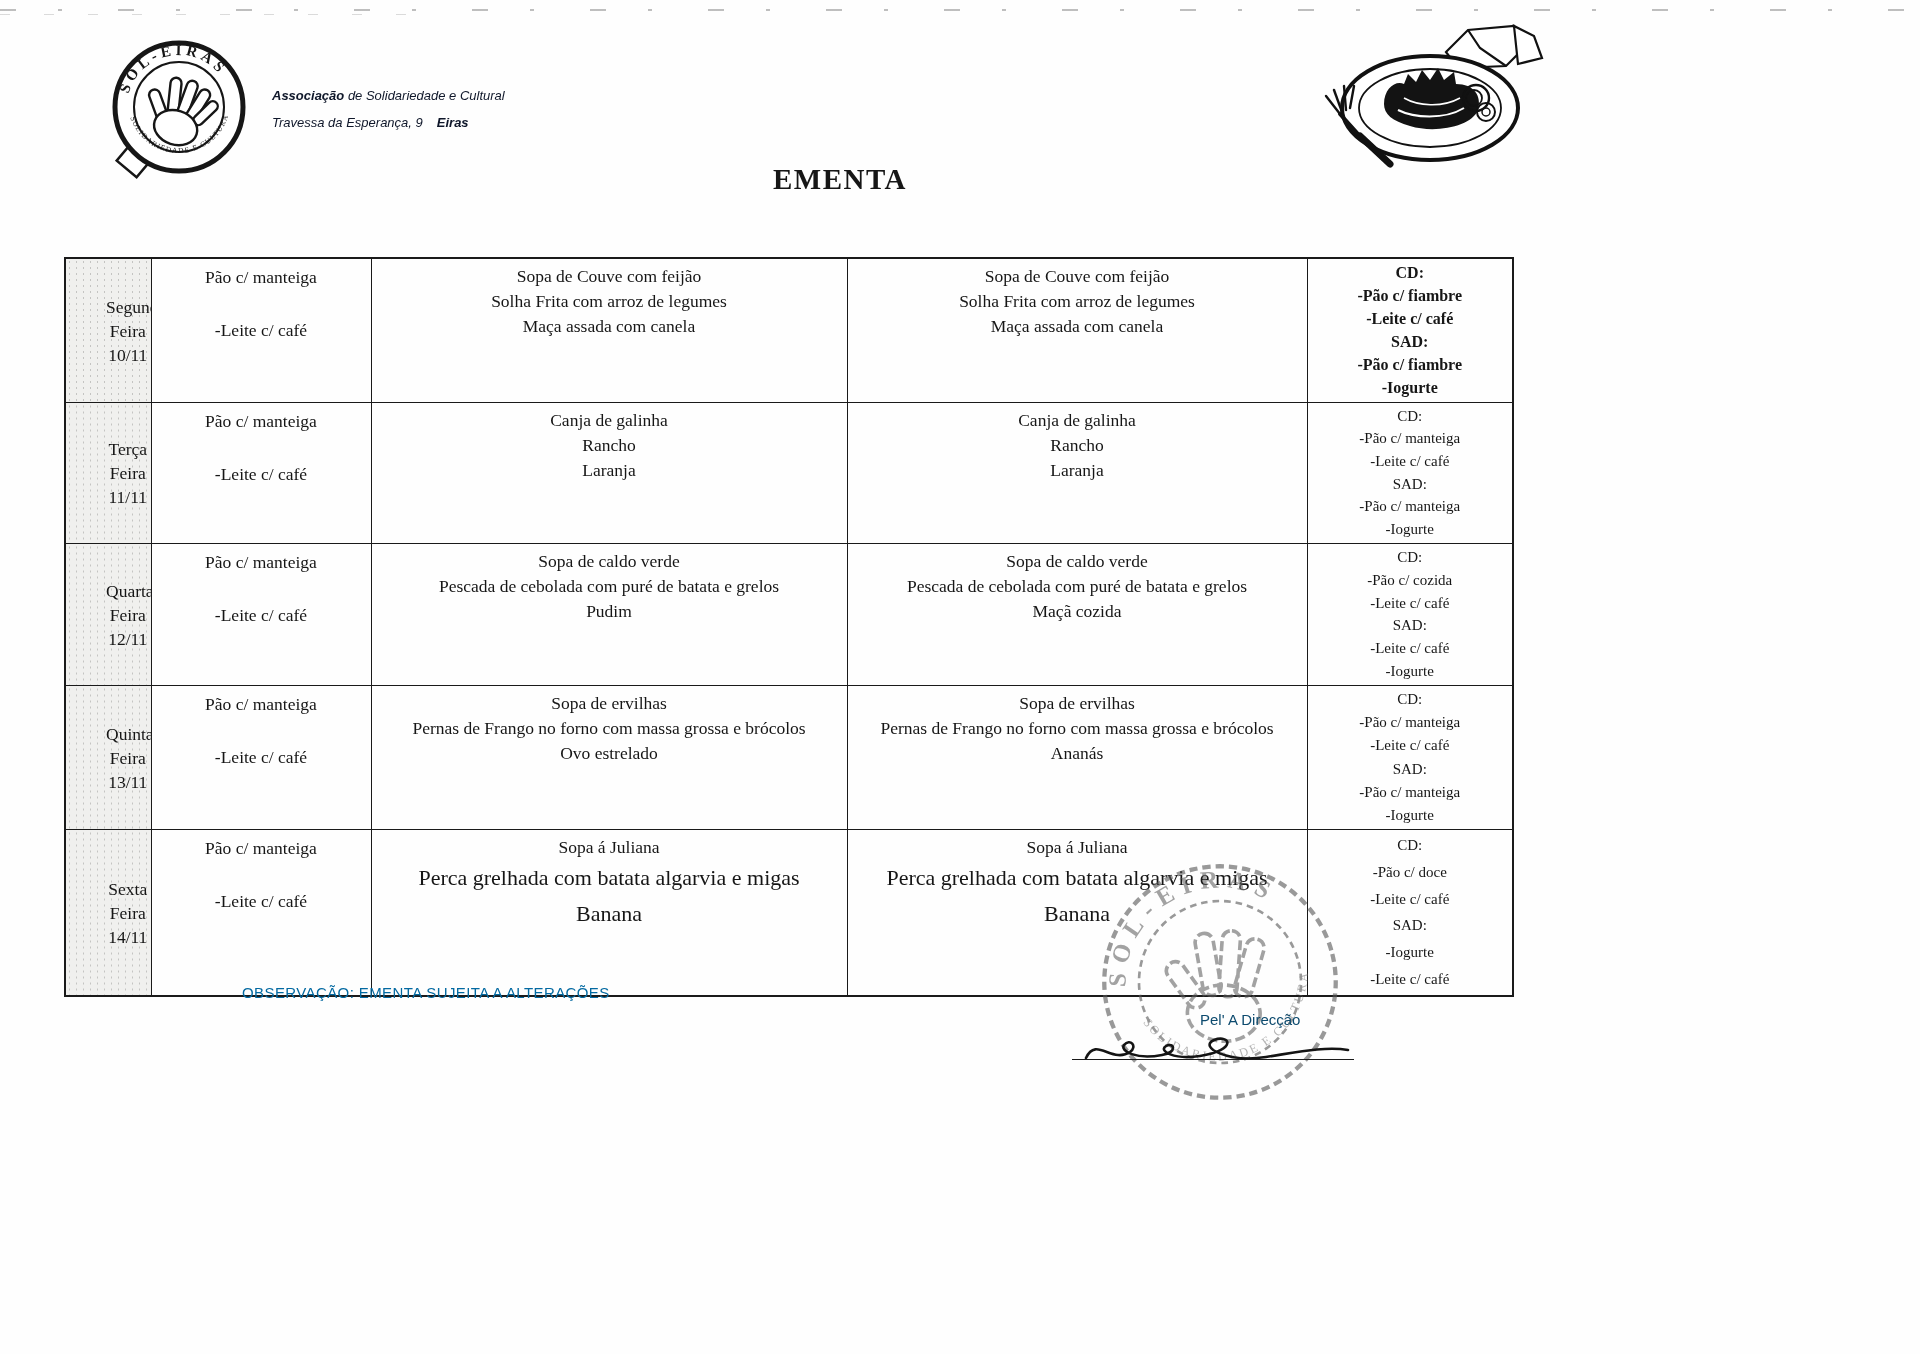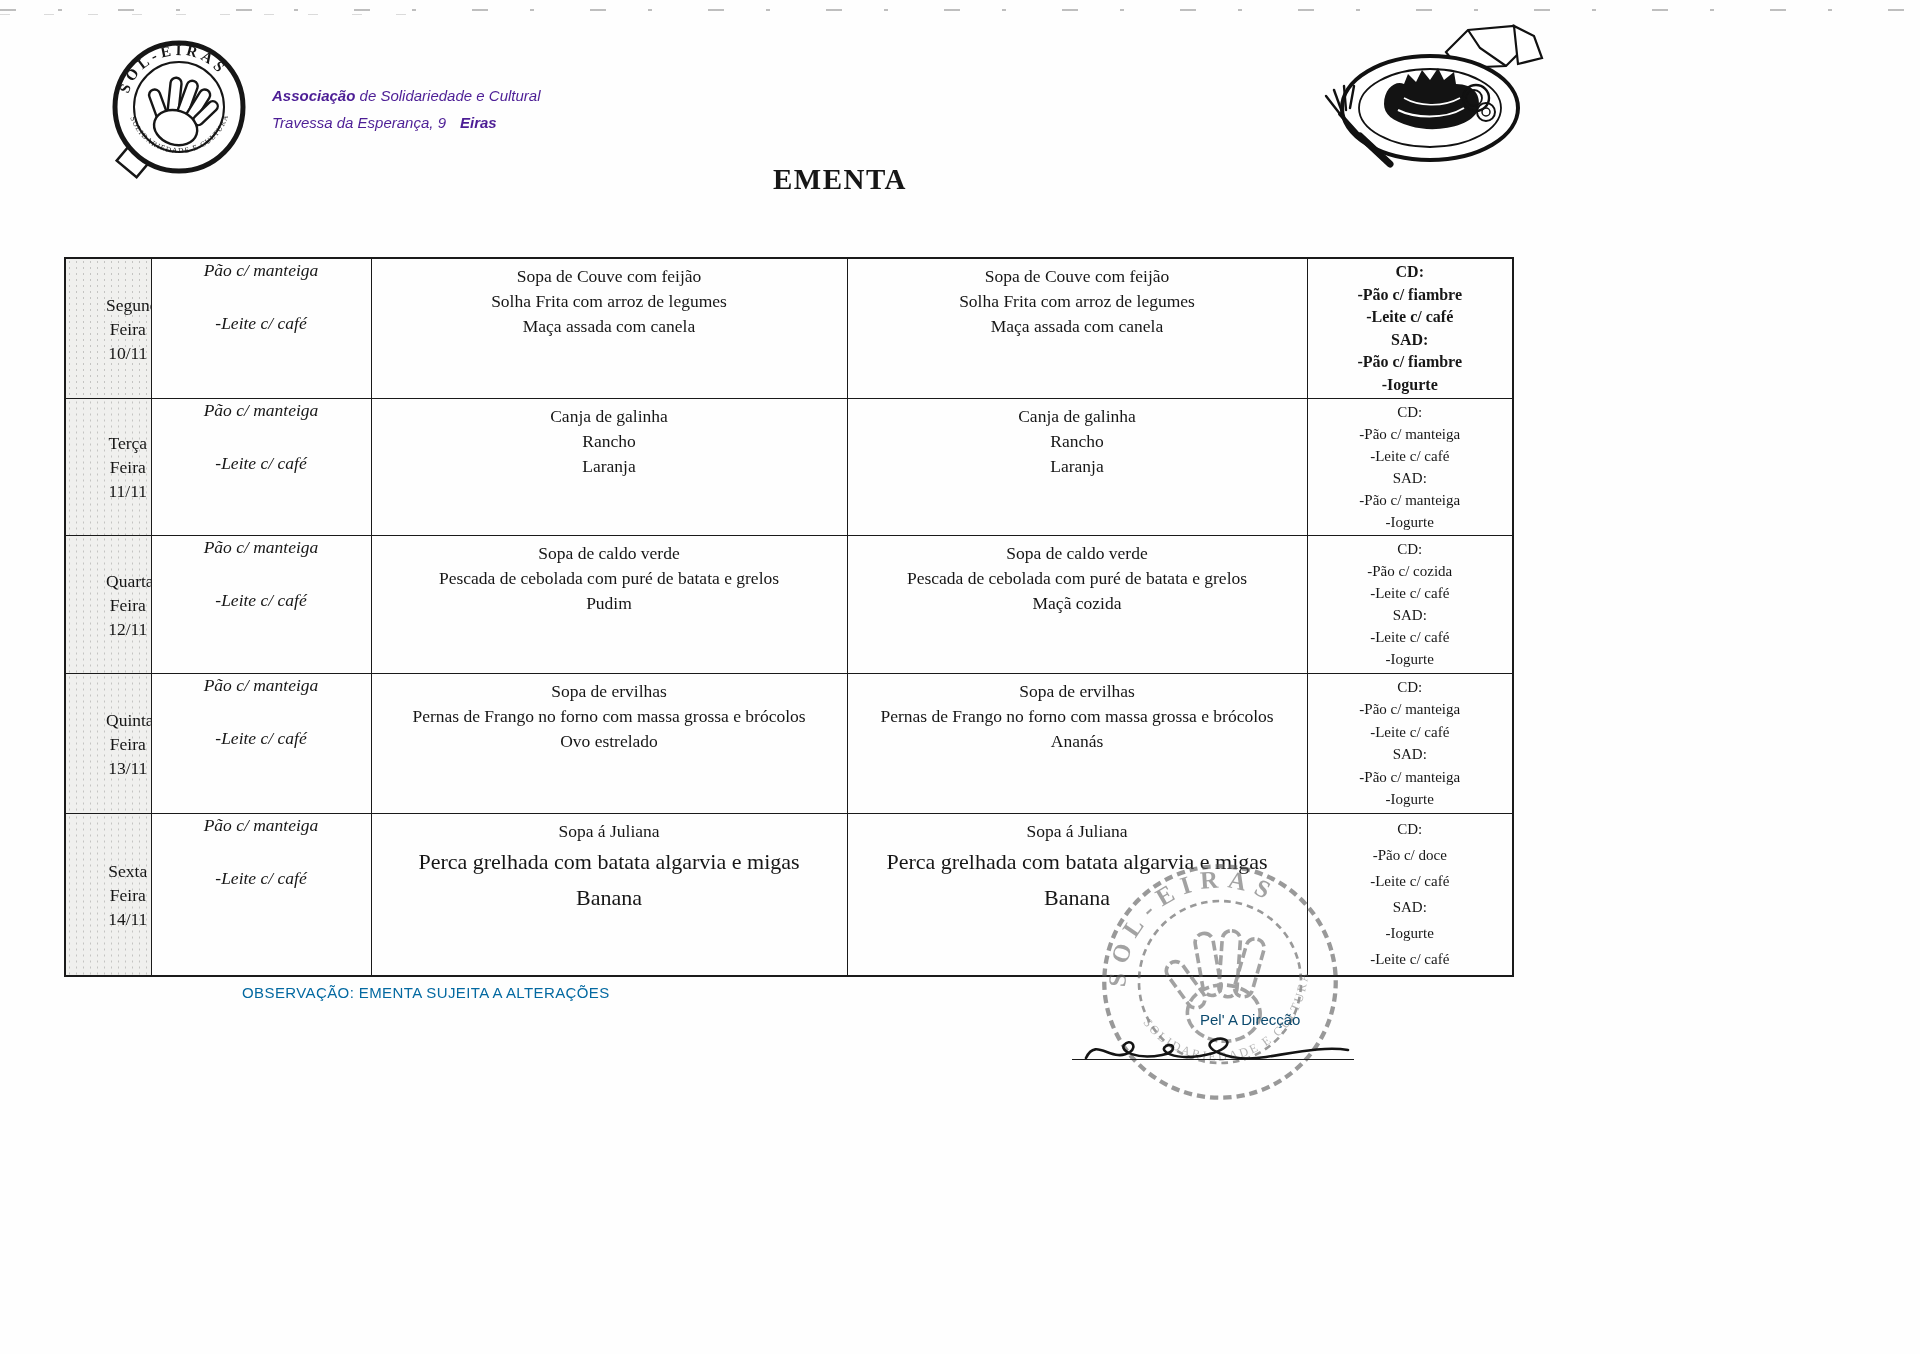--- a/index.html
+++ b/index.html
@@ -11,37 +11,37 @@
   .scan-dashes{
     position:absolute;left:0;top:9px;width:100%;height:2px;opacity:.55;
     background:repeating-linear-gradient(90deg,#8a8a8a 0 16px,transparent 16px 58px,#8a8a8a 58px 62px,transparent 62px 118px);
   }
   .scan-dashes2{
     position:absolute;left:0;top:14px;width:420px;height:1px;opacity:.35;
     background:repeating-linear-gradient(90deg,#999 0 10px,transparent 10px 44px);
   }
   
   .logo{position:absolute;left:104px;top:34px;width:150px;height:150px;}
-  .org{position:absolute;left:272px;top:82px;font-family:"Liberation Sans",sans-serif;font-style:italic;font-size:15px;line-height:27px;color:#4c1d95;}
+  .org{position:absolute;left:272px;top:82px;font-family:"Liberation Sans",sans-serif;font-style:italic;font-size:13px;line-height:27px;color:#0f172a;}
   .org .org-bold{font-weight:bold;}
   .org .org-city{font-weight:bold;font-style:italic;margin-left:14px;}
   .plate{position:absolute;left:1318px;top:18px;width:230px;height:158px;}
   .title{position:absolute;left:0;top:163px;width:1680px;text-align:center;font-weight:bold;font-size:29px;letter-spacing:1.5px;}
   .date-range{position:absolute;left:0;top:203px;width:1665px;text-align:center;font-family:"Liberation Sans",sans-serif;font-weight:bold;font-size:20px;}
   
   table.menu-table{position:absolute;left:64px;top:257px;border-collapse:collapse;table-layout:fixed;width:1448px;}
   table.menu-table td{border:1.8px solid #1a1a1a;vertical-align:top;overflow:hidden;}
   table.menu-table{border:2.5px solid #1a1a1a;}
   td.day{
     background-color:#f0f0ee;
     background-image:radial-gradient(#c4c4c2 0.8px, transparent 1.1px);
     background-size:7px 6px;
     text-align:center;font-size:17.5px;line-height:24px;vertical-align:middle !important;padding-left:40px;
   }
-  td.breakfast{text-align:center;font-size:17.5px;font-style:italic;}
+  td.breakfast{text-align:center;font-size:17.5px;padding-top:8px;}
   td.breakfast div:first-child{margin-bottom:32px;}
   td.menu{text-align:center;font-size:17.5px;line-height:25px;padding:5px 10px 0 10px;}
   td.big-menu div:nth-child(n+2){font-size:22px;line-height:36px;}
   td.cdsad{text-align:center;font-size:15px;padding:2px 4px;}
   td.cdsad .flexcol{display:flex;flex-direction:column;justify-content:space-around;height:100%;}
   td.cdsad-bold div:nth-child(1),td.cdsad-bold div:nth-child(4){font-weight:bold;font-size:16px;}
   tr.r1 td{height:134px;} tr.r2 td{height:131px;} tr.r3 td{height:132px;}
   tr.r4 td{height:134px;} tr.r5 td{height:156px;}
   
   .observation{position:absolute;left:242px;top:984px;font-family:"Liberation Sans",sans-serif;font-size:15px;letter-spacing:.4px;color:#0369a1;}

